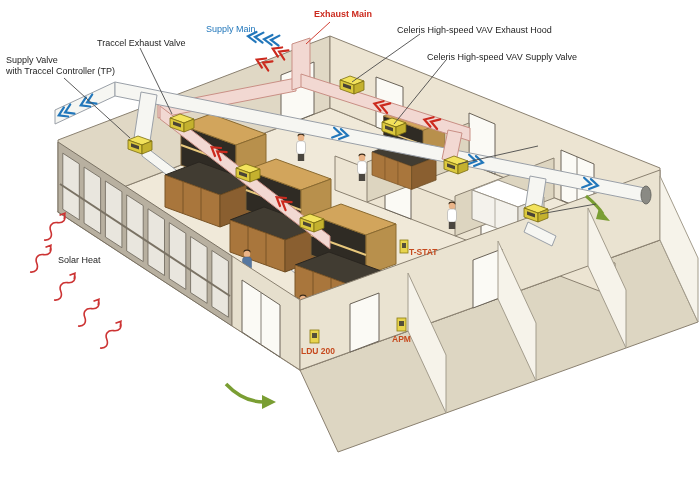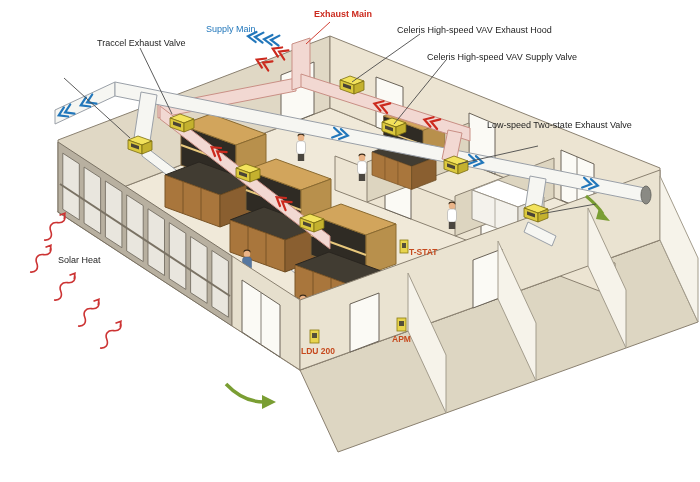--- a/index.html
+++ b/index.html
@@ -211,26 +211,29 @@
     <line x1="64" y1="78" x2="130" y2="138"></line>
     <line x1="140" y1="48" x2="172" y2="114"></line>
     <line x1="420" y1="34" x2="352" y2="82"></line>
     <line x1="446" y1="60" x2="394" y2="124"></line>
     <line x1="538" y1="146" x2="458" y2="164"></line>
     <line x1="596" y1="204" x2="540" y2="214"></line>
     <line x1="330" y1="22" x2="306" y2="44" stroke="#cc2a1e"></line>
   </g>
 </svg>
 
+<div class="lbl" style="left:6px;top:55px">
+  <div>Supply Valve</div>
+  <div>with Traccel Controller (TP)</div>
+</div>
 <div class="lbl" style="left:97px;top:38px">Traccel Exhaust Valve</div>
 <div class="lbl blue" style="left:206px;top:24px">Supply Main</div>
 <div class="lbl red" style="left:314px;top:9px">Exhaust Main</div>
 <div class="lbl" style="left:427px;top:52px">Celeris High-speed VAV Supply Valve</div>
 <div class="lbl" style="left:397px;top:25px">Celeris High-speed VAV Exhaust Hood</div>
 <div class="lbl" style="left:487px;top:120px">
-  <div>Low-speed Two-state Exhaust Valve</div>
 </div>
 <div class="lbl" style="left:58px;top:255px">Solar Heat</div>
 <div class="lbl orange" style="left:409px;top:247px">T-STAT</div>
 <div class="lbl orange" style="left:301px;top:346px">LDU 200</div>
 <div class="lbl orange" style="left:392px;top:334px">APM</div>
 
 </div>
 
 </body></html>

